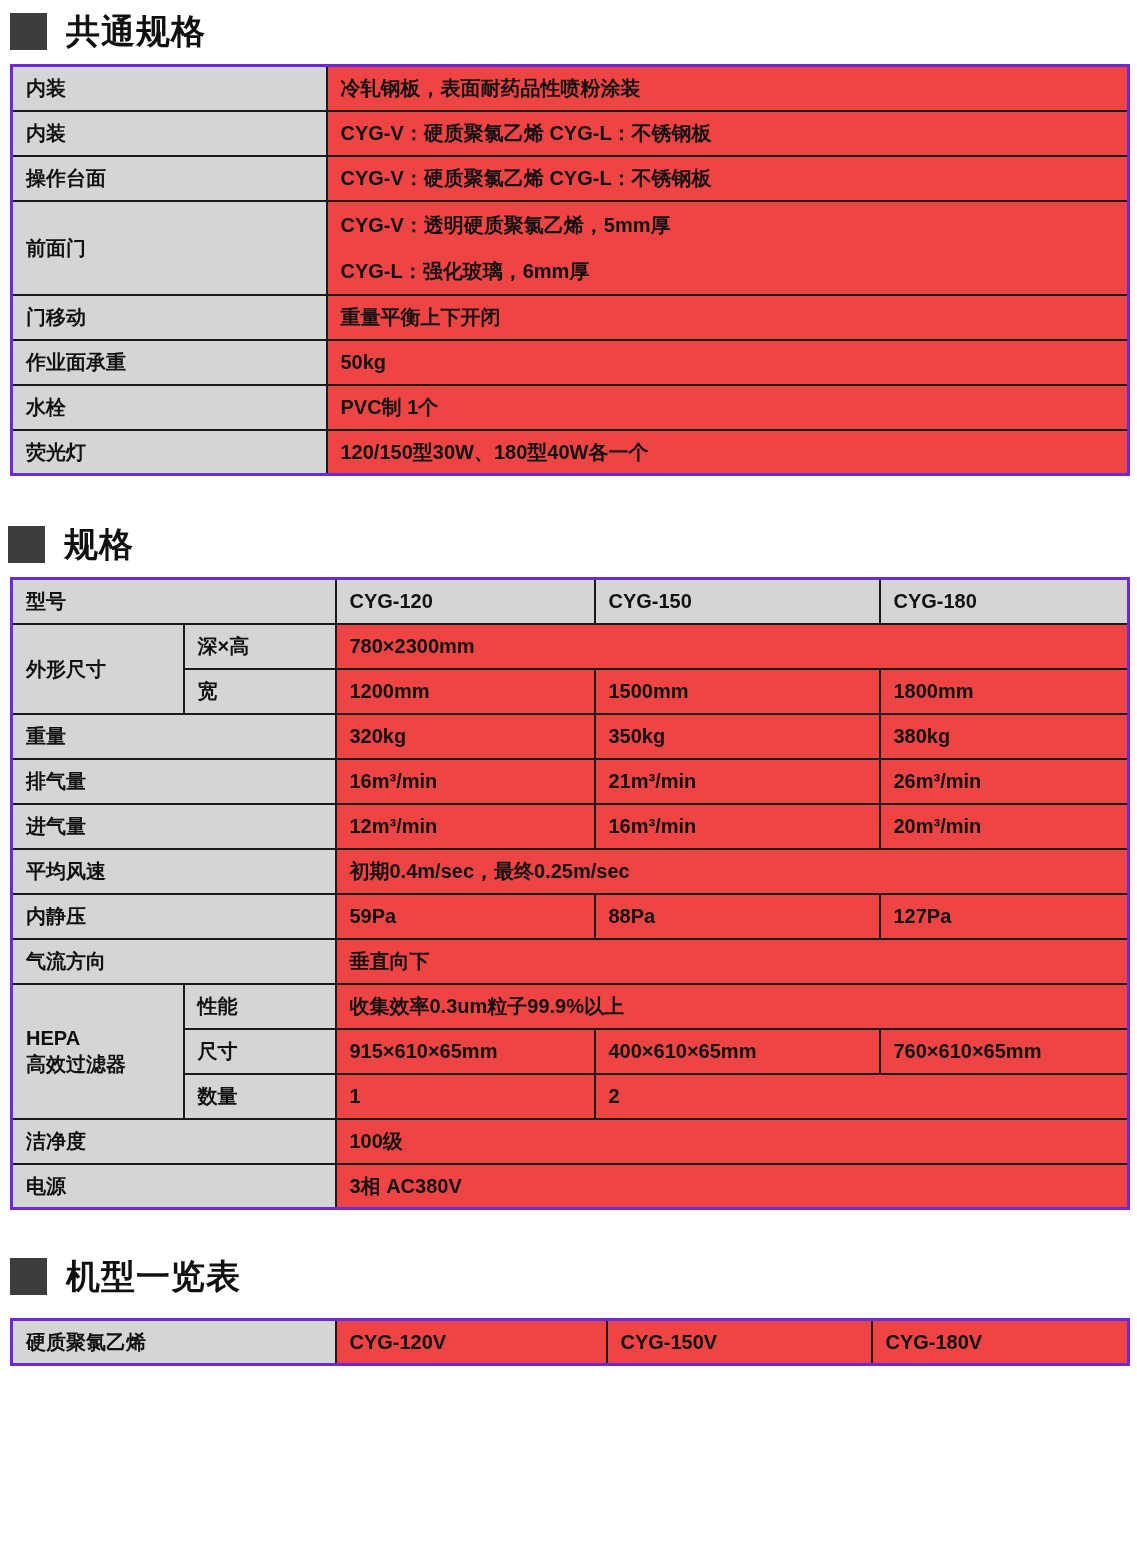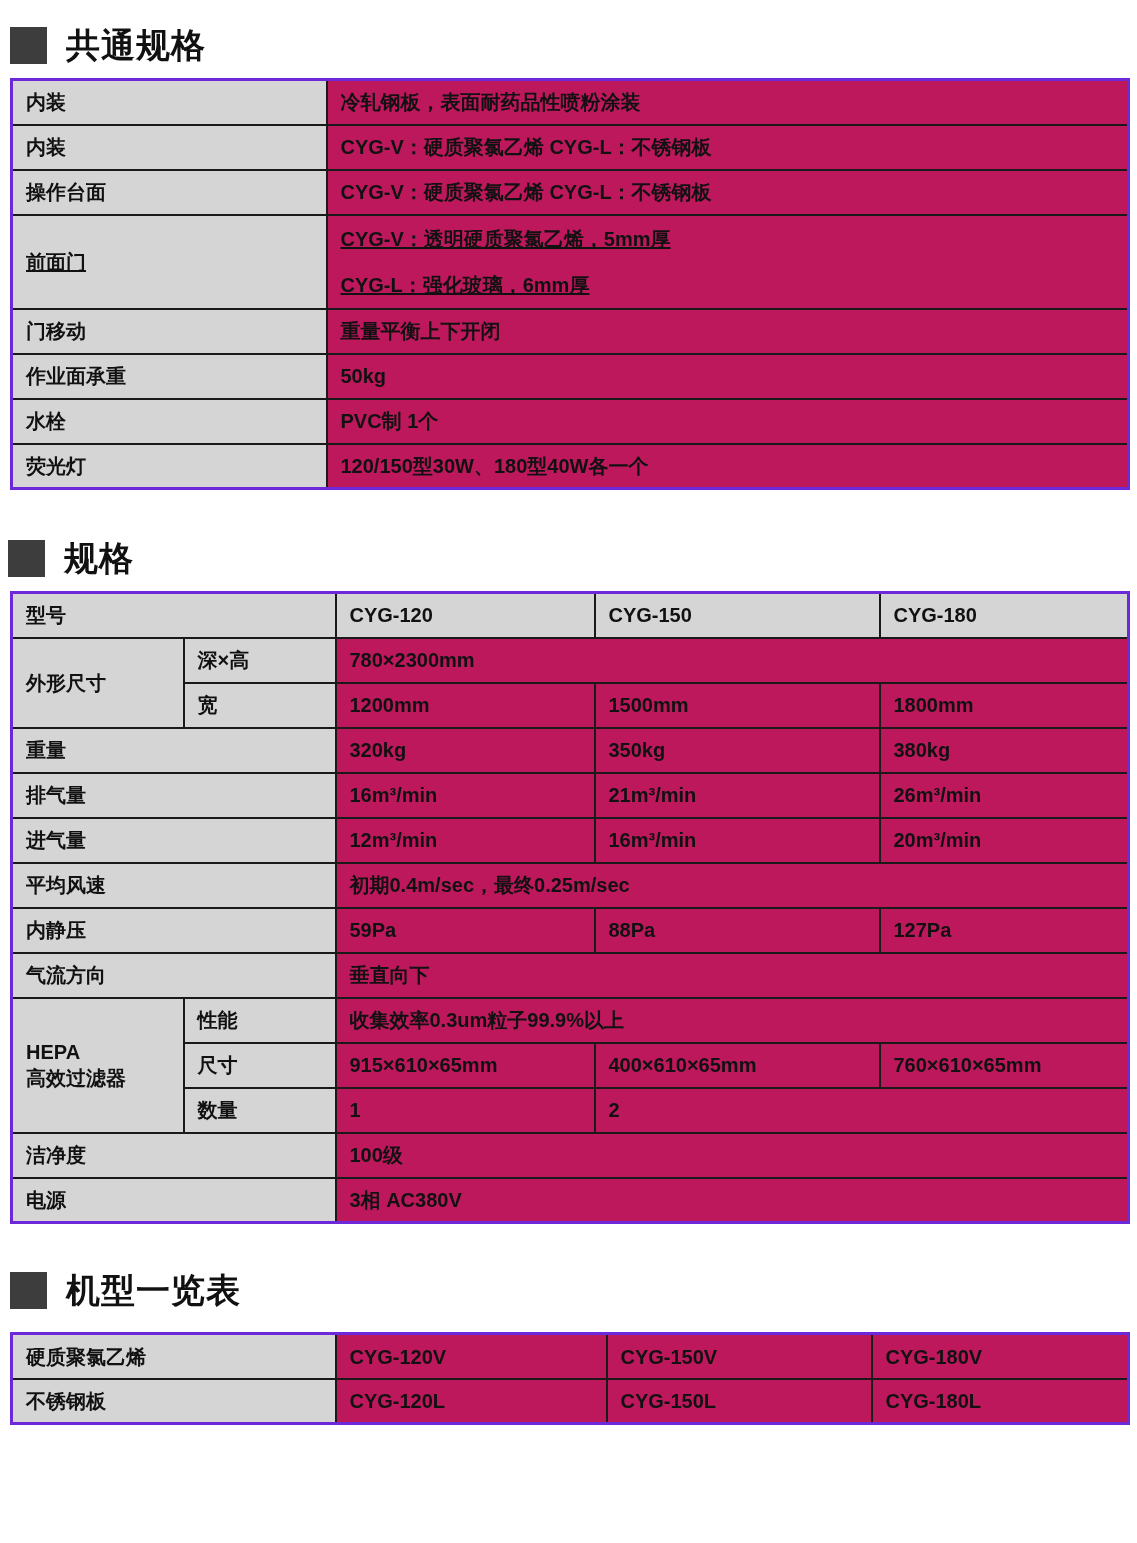--- a/index.html
+++ b/index.html
@@ -22,21 +22,21 @@
     background: #3d3d3d;
     flex: 0 0 auto;
     margin-right: 19px;
   }
   .section-title {
     font-size: 34px;
     font-weight: 700;
     letter-spacing: 1px;
     line-height: 1.15;
   }
-  #sec-common { padding-top: 26px; margin-bottom: 13px; }
+  #sec-common { padding-top: 12px; margin-bottom: 13px; }
   #sec-specs  { margin-top: 49px; margin-bottom: 13px; margin-left: 8px; }
   #sec-models { margin-top: 47px; margin-bottom: 22px; }
 
   
   table {
     border-collapse: collapse;
     table-layout: fixed;
     width: 1117px;
     margin-left: 10px;
     border: 3px solid #6d28d9;
@@ -46,24 +46,24 @@
     font-size: 20px;
     font-weight: 700;
     height: 45px;
     padding: 0 6px 0 13px;
     vertical-align: middle;
     line-height: 1.2;
     overflow: hidden;
     white-space: nowrap;
   }
   td.g { background: #d5d5d5; }
-  td.w { background: #be185d; }
-
-  
-  tr.h2x td { height: 92px; text-decoration: underline; }
+  td.w { background: #ef4444; }
+
+  
+  tr.h2x td { height: 92px; }
   .twolines div { height: 46px; line-height: 46px; }
 
   
   .hepa-label div { line-height: 1.3; }
   .hepa-label { white-space: normal; }
 </style>
 </head>
 <body>
 
 <div class="page">
@@ -222,22 +222,16 @@
         <col style="width:265px">
         <col style="width:257px">
     </colgroup>
     <tbody>
       <tr>
         <td class="g">硬质聚氯乙烯</td>
         <td class="w">CYG-120V</td>
         <td class="w">CYG-150V</td>
         <td class="w">CYG-180V</td>
       </tr>
-      <tr>
-        <td class="g">不锈钢板</td>
-        <td class="w">CYG-120L</td>
-        <td class="w">CYG-150L</td>
-        <td class="w">CYG-180L</td>
-      </tr>
     </tbody>
   </table>
 
 </div>
 
 </body></html>

